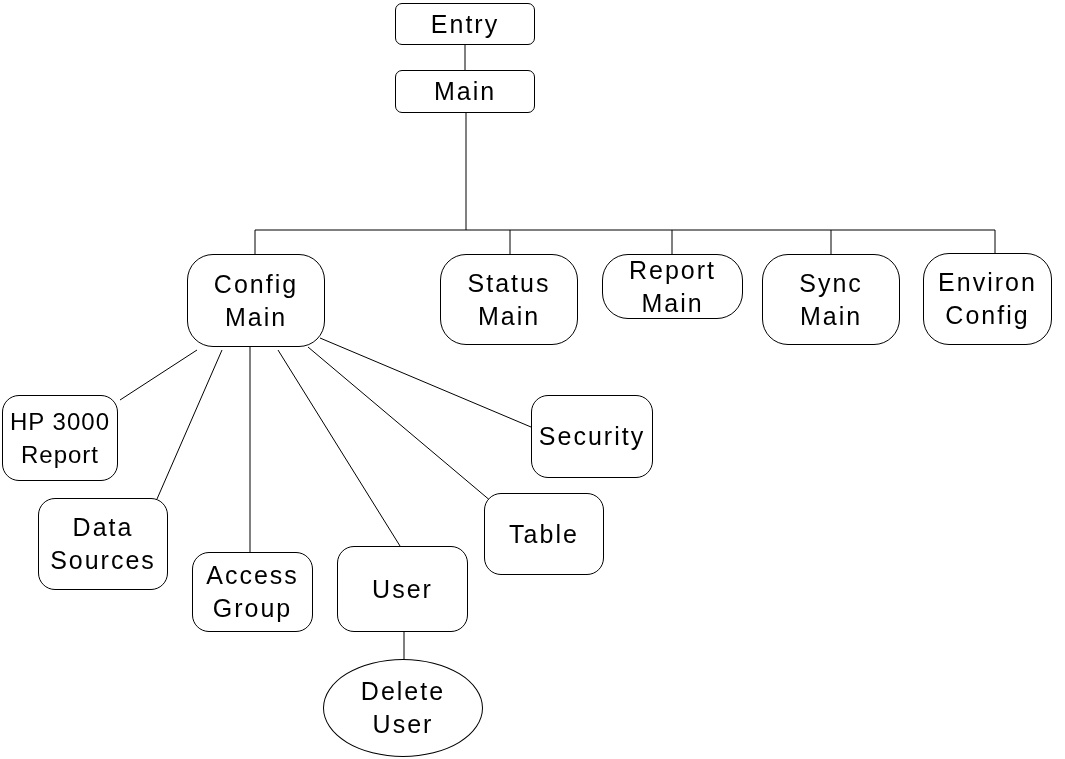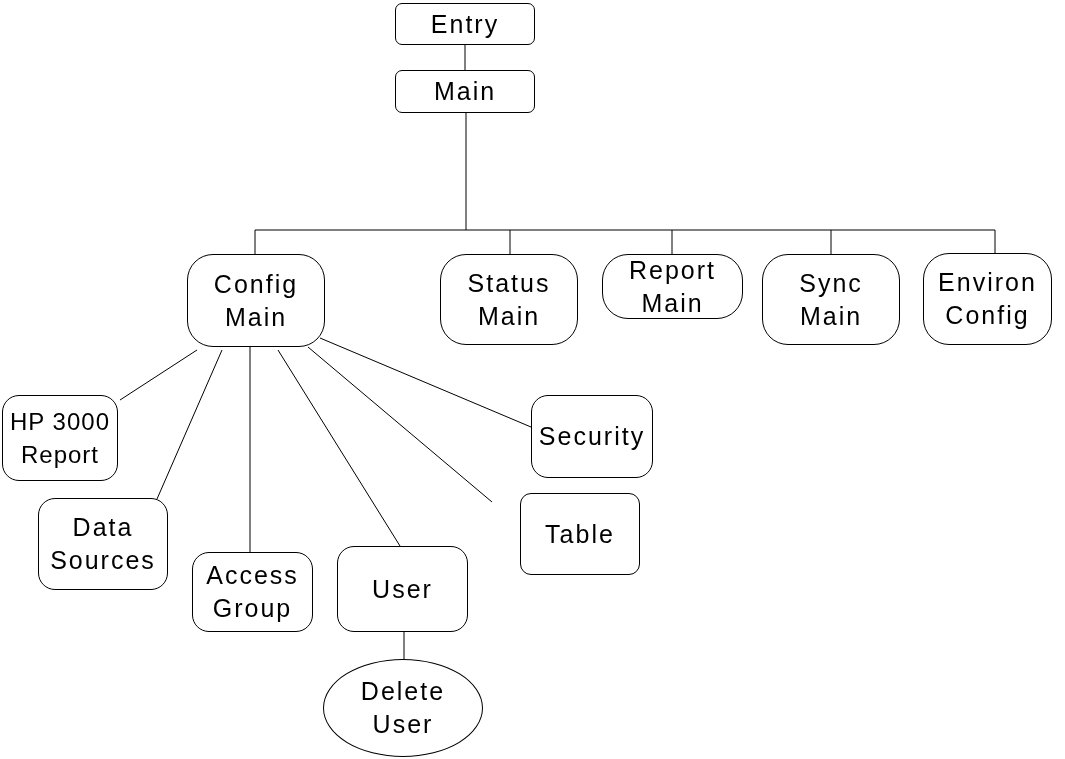--- a/index.html
+++ b/index.html
@@ -49,21 +49,21 @@
   .n-main           { left: 395px; top: 70px;  width: 140px; height: 43px; }
   .n-config-main    { left: 187px; top: 254px; width: 138px; height: 93px; }
   .n-status-main    { left: 440px; top: 254px; width: 138px; height: 91px; }
   .n-report-main    { left: 602px; top: 254px; width: 141px; height: 65px; }
   .n-sync-main      { left: 762px; top: 254px; width: 138px; height: 91px; }
   .n-environ-config { left: 923px; top: 253px; width: 129px; height: 92px; }
   .n-hp-3000        { left: 2px;   top: 395px; width: 116px; height: 86px; font-size: 24px; letter-spacing: 1px; }
   .n-data-sources   { left: 38px;  top: 498px; width: 130px; height: 92px; }
   .n-access-group   { left: 192px; top: 552px; width: 121px; height: 80px; }
   .n-user           { left: 337px; top: 546px; width: 131px; height: 86px; }
-  .n-table          { left: 520px; top: 493px; width: 120px; height: 82px; border-radius: 11px; }
+  .n-table          { left: 484px; top: 493px; width: 120px; height: 82px; }
   .n-security       { left: 531px; top: 395px; width: 122px; height: 83px; }
   .n-delete-user    { left: 323px; top: 659px; width: 160px; height: 98px; align-items: center; }
 </style>
 </head>
 <body>
 
 <div class="stage">
 
   <svg class="connectors" viewBox="0 0 1065 759" xmlns="http://www.w3.org/2000/svg">
     <line x1="465" y1="45" x2="465" y2="70"></line>

